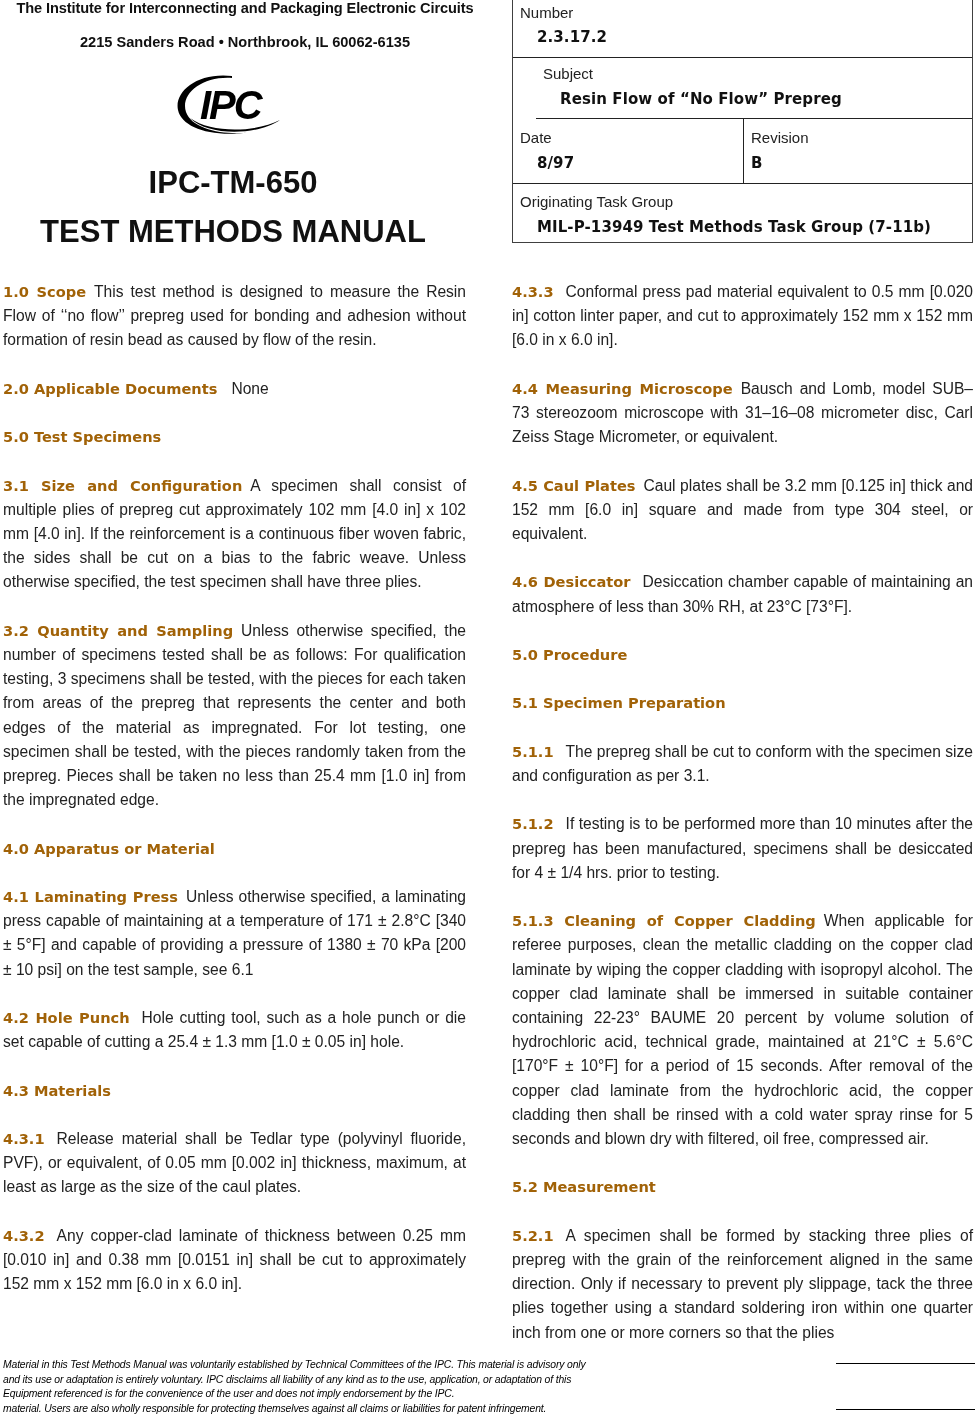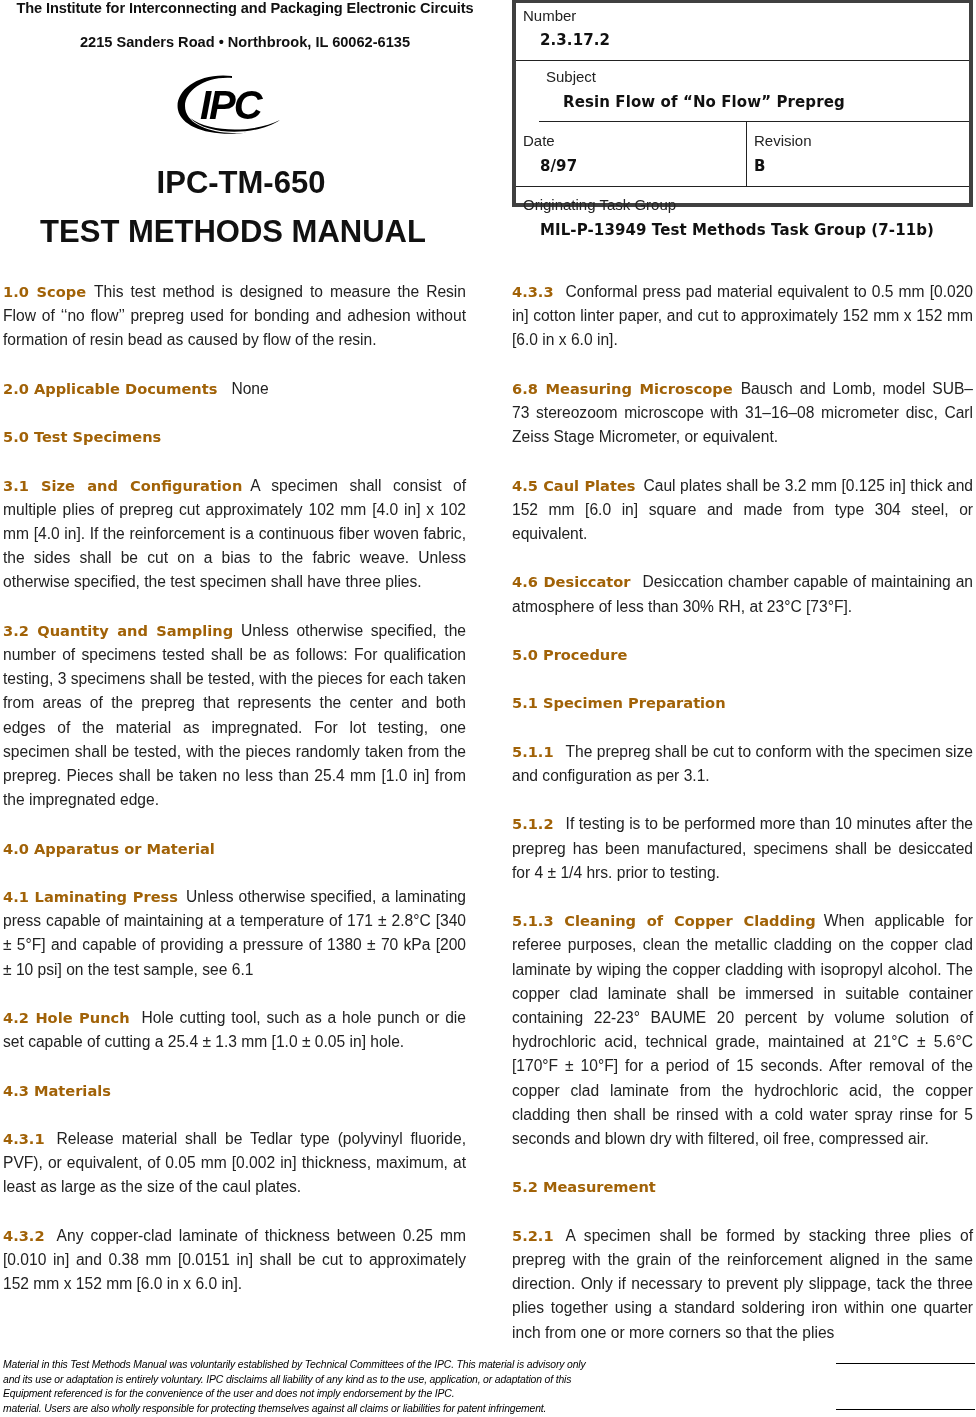--- a/index.html
+++ b/index.html
@@ -2,24 +2,24 @@
 <html><head>
 <meta charset="utf-8">
 <style>
   html, body { margin:0; padding:0; background:#ffffff; }
   body { width:976px; height:1417px; position:relative; overflow:hidden; color:#111; font-family:"Liberation Sans", sans-serif; }
   .hdr-left { position:absolute; left:0; top:0; width:490px; text-align:center; }
   .inst { font-weight:bold; font-size:14.6px; line-height:20px; margin-top:-2px; letter-spacing:-0.1px; }
   .addr { font-weight:bold; font-size:14.6px; line-height:20px; margin-top:14px; }
   .logo { position:absolute; left:172px; top:74px; width:112px; height:62px; }
   .manual-title { position:absolute; left:0; width:466px; text-align:center; font-weight:bold; font-family:"Liberation Sans", sans-serif; }
-  .t1 { top:166px; font-size:31px; line-height:34px; padding-left:8px; }
+  .t1 { top:166px; font-size:31px; line-height:34px; padding-left:0px; }
   .t2 { top:215px; font-size:31px; line-height:34px; }
 
-  .infobox { position:absolute; left:512px; top:-1px; width:461px; height:208px; border:4px solid #404040; box-sizing:border-box; }
+  .infobox { position:absolute; left:512px; top:-1px; width:461px; height:244px; border:1px solid #404040; box-sizing:border-box; }
   .ib-row { position:absolute; left:0; right:0; border-bottom:1px solid #222; box-sizing:border-box; }
   .ib-row.last { border-bottom:none; }
   .ib-cell { position:absolute; top:0; bottom:0; box-sizing:border-box; }
   .ib-label { position:absolute; left:7px; font-size:15px; color:#222; }
   .ib-value { position:absolute; left:24px; font-size:15px; font-weight:bold; font-family:"DejaVu Sans", sans-serif; letter-spacing:0.1px; }
 
   .col { position:absolute; top:280px; font-size:15.6px; line-height:24.2px; color:#222; }
   .col-left { left:3px; width:463px; }
   .col-right { left:512px; width:461px; }
   .para { text-align:justify; margin:0 0 24.2px 0; }
@@ -81,21 +81,21 @@
   <p class="sec"><b>4.0  Apparatus or Material</b></p>
   <p class="para"><b>4.1  Laminating Press</b><span class="gap"></span><span>Unless otherwise specified, a laminating press capable of maintaining at a temperature of 171 ± 2.8°C [340 ± 5°F] and capable of providing a pressure of 1380 ± 70 kPa [200 ± 10 psi] on the test sample, see 6.1</span></p>
   <p class="para"><b>4.2  Hole Punch</b><span class="gap" style="width:12px"></span><span>Hole cutting tool, such as a hole punch or die set capable of cutting a 25.4 ± 1.3 mm [1.0 ± 0.05 in] hole.</span></p>
   <p class="sec"><b>4.3  Materials</b></p>
   <p class="para"><b>4.3.1</b><span class="gap" style="width:12px"></span><span>Release material shall be Tedlar type (polyvinyl fluoride, PVF), or equivalent, of 0.05 mm [0.002 in] thickness, maximum, at least as large as the size of the caul plates.</span></p>
   <p class="para"><b>4.3.2</b><span class="gap" style="width:12px"></span><span>Any copper-clad laminate of thickness between 0.25 mm [0.010 in] and 0.38 mm [0.0151 in] shall be cut to approximately 152 mm x 152 mm [6.0 in x 6.0 in].</span></p>
 </div>
 
 <div class="col col-right">
   <p class="para"><b>4.3.3</b><span class="gap" style="width:12px"></span><span>Conformal press pad material equivalent to 0.5 mm [0.020 in] cotton linter paper, and cut to approximately 152 mm x 152 mm [6.0 in x 6.0 in].</span></p>
-  <p class="para"><b>6.8 Measuring Microscope</b><span class="gap"></span><span>Bausch and Lomb, model SUB–73 stereozoom microscope with 31–16–08 micrometer disc, Carl Zeiss Stage Micrometer, or equivalent.</span></p>
+  <p class="para"><b>4.4 Measuring Microscope</b><span class="gap"></span><span>Bausch and Lomb, model SUB–73 stereozoom microscope with 31–16–08 micrometer disc, Carl Zeiss Stage Micrometer, or equivalent.</span></p>
   <p class="para"><b>4.5 Caul Plates</b><span class="gap"></span><span>Caul plates shall be 3.2 mm [0.125 in] thick and 152 mm [6.0 in] square and made from type 304 steel, or equivalent.</span></p>
   <p class="para"><b>4.6 Desiccator</b><span class="gap" style="width:12px"></span><span>Desiccation chamber capable of maintaining an atmosphere of less than 30% RH, at 23°C [73°F].</span></p>
   <p class="sec"><b>5.0  Procedure</b></p>
   <p class="sec"><b>5.1  Specimen Preparation</b></p>
   <p class="para"><b>5.1.1</b><span class="gap" style="width:12px"></span><span>The prepreg shall be cut to conform with the specimen size and configuration as per 3.1.</span></p>
   <p class="para"><b>5.1.2</b><span class="gap" style="width:12px"></span><span>If testing is to be performed more than 10 minutes after the prepreg has been manufactured, specimens shall be desiccated for 4 ± 1/4 hrs. prior to testing.</span></p>
   <p class="para"><b>5.1.3  Cleaning of Copper Cladding</b><span class="gap"></span><span>When applicable for referee purposes, clean the metallic cladding on the copper clad laminate by wiping the copper cladding with isopropyl alcohol. The copper clad laminate shall be immersed in suitable container containing 22-23° BAUME 20 percent by volume solution of hydrochloric acid, technical grade, maintained at 21°C ± 5.6°C [170°F ± 10°F] for a period of 15 seconds. After removal of the copper clad laminate from the hydrochloric acid, the copper cladding then shall be rinsed with a cold water spray rinse for 5 seconds and blown dry with filtered, oil free, compressed air.</span></p>
   <p class="sec"><b>5.2  Measurement</b></p>
   <p class="para"><b>5.2.1</b><span class="gap" style="width:12px"></span><span>A specimen shall be formed by stacking three plies of prepreg with the grain of the reinforcement aligned in the same direction. Only if necessary to prevent ply slippage, tack the three plies together using a standard soldering iron within one quarter inch from one or more corners so that the plies</span></p>
 </div>

